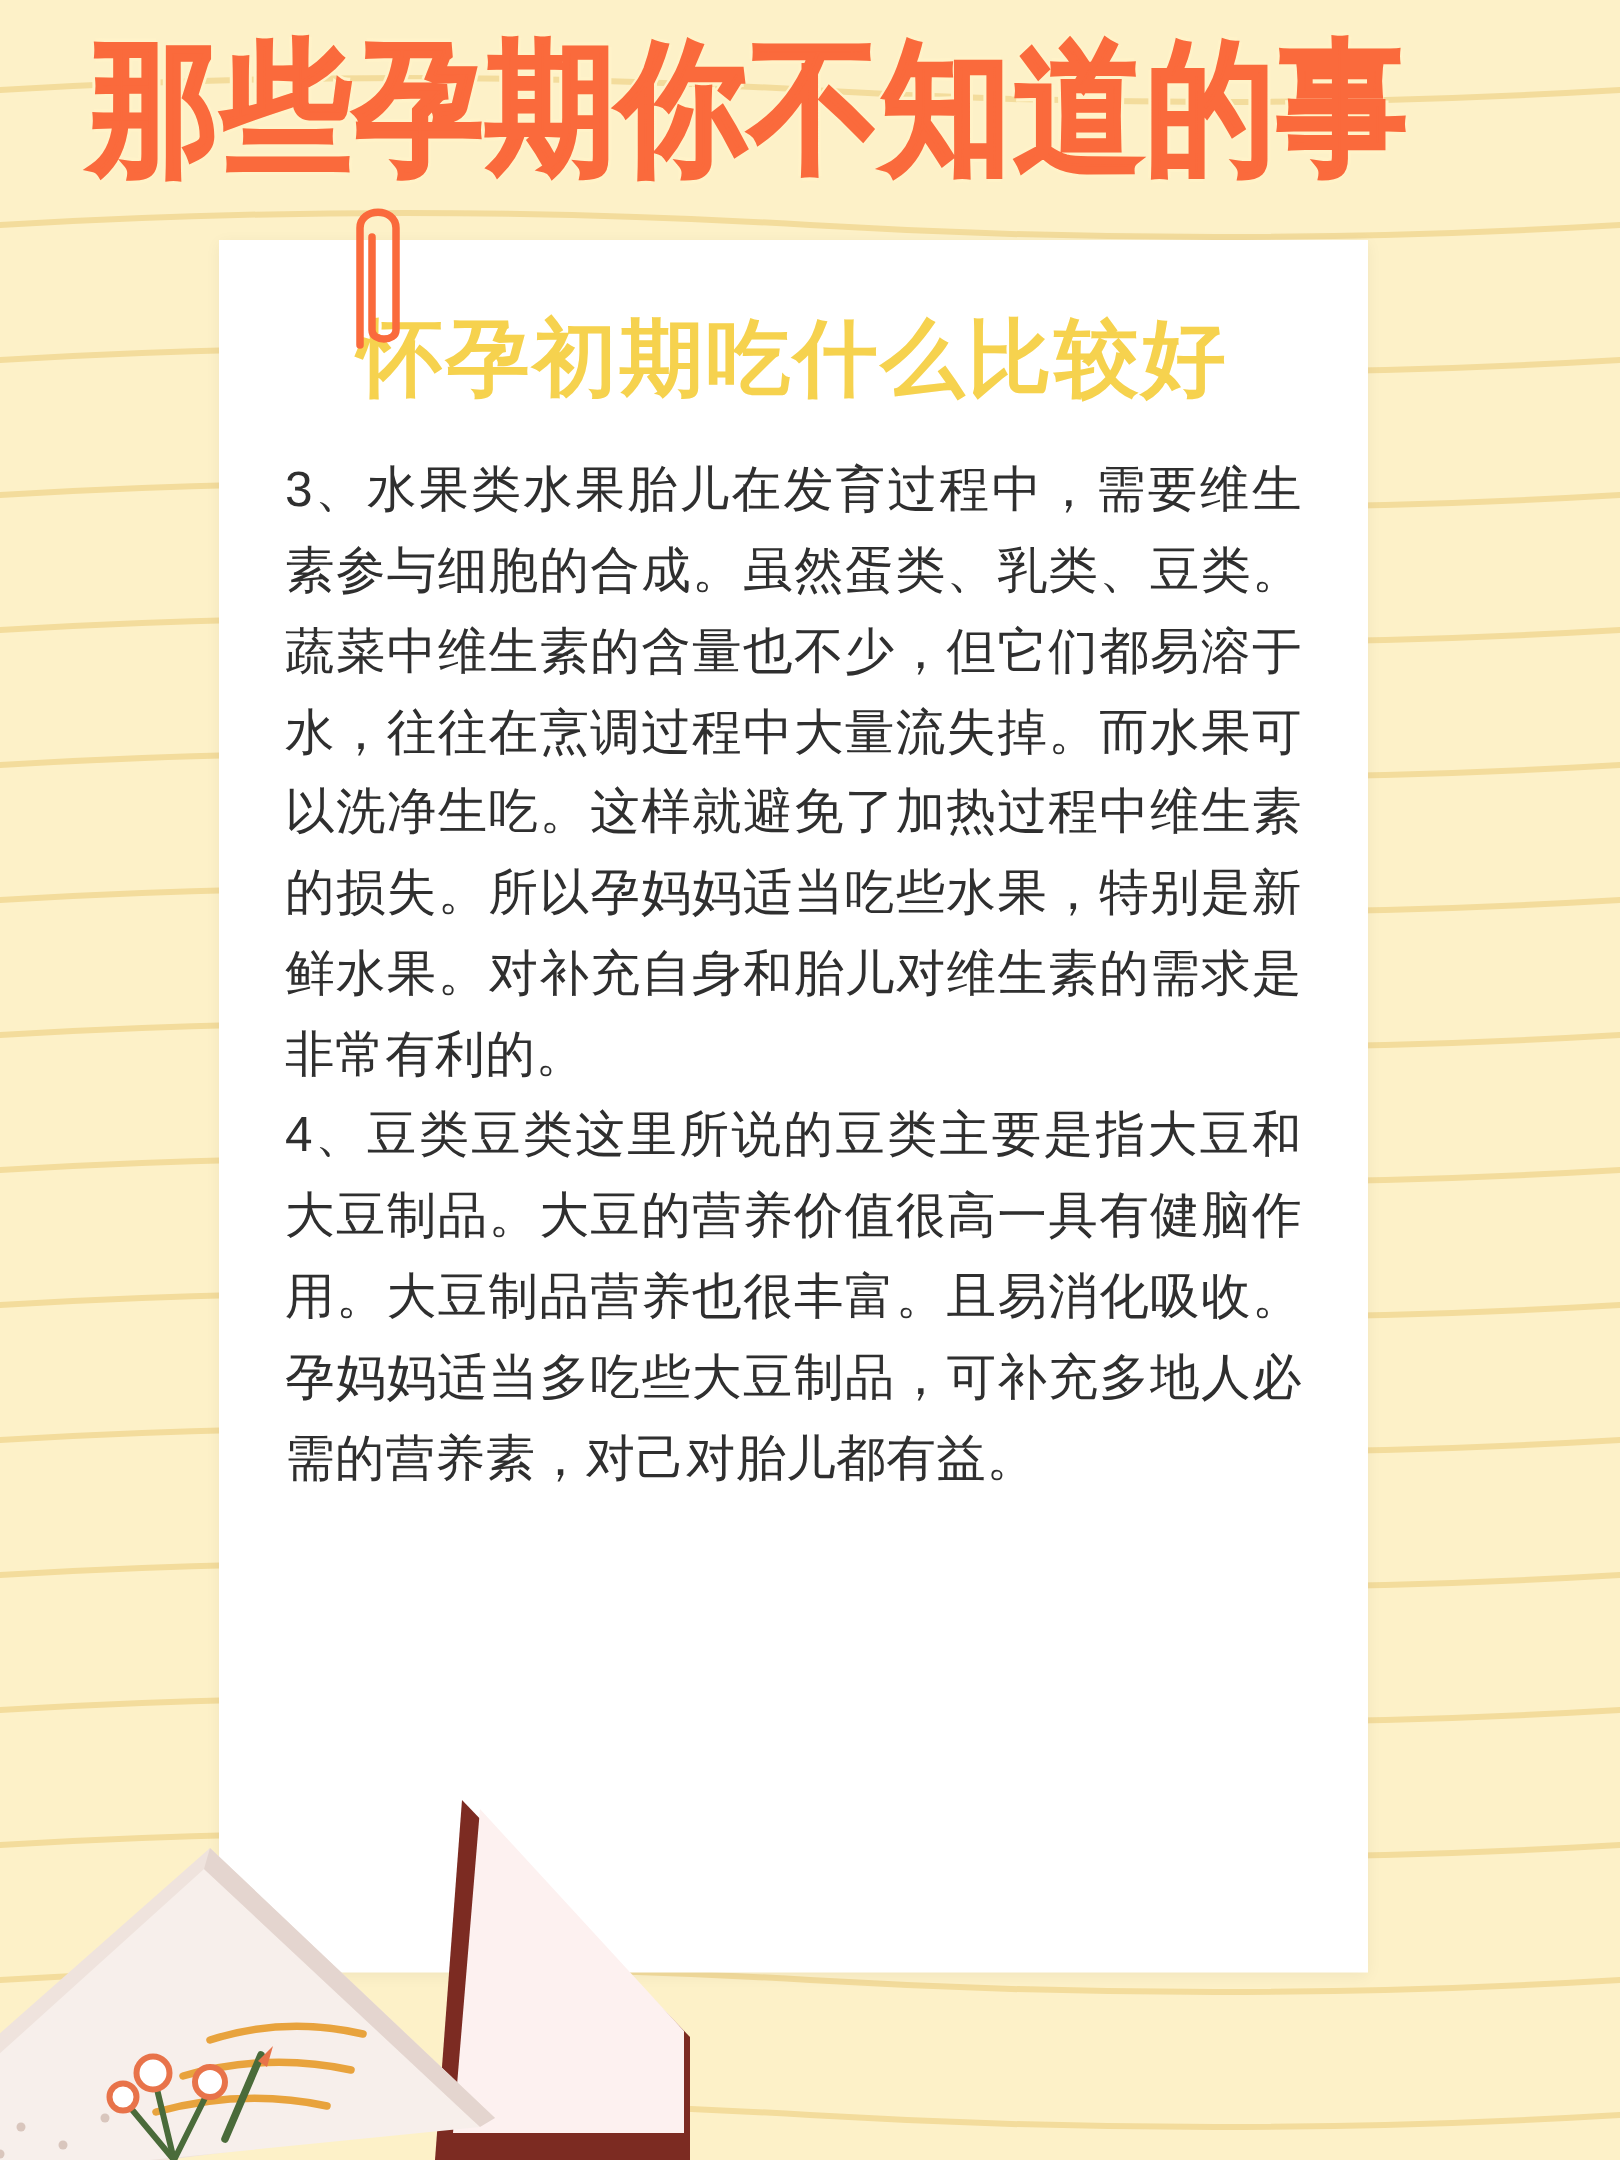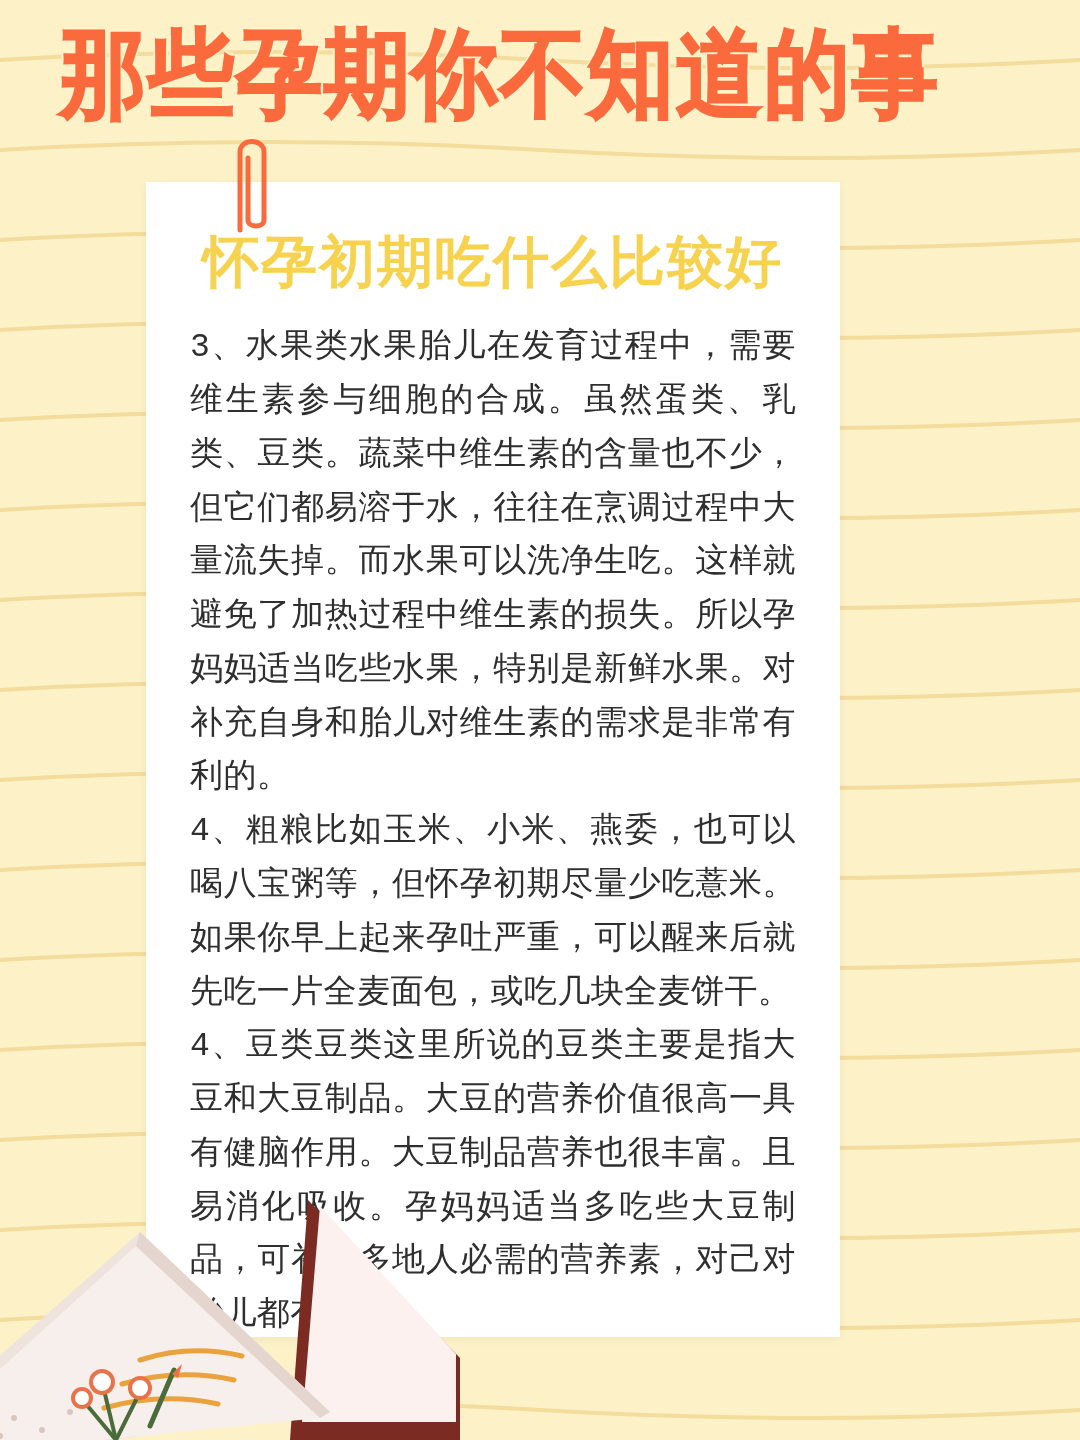--- a/index.html
+++ b/index.html
@@ -41,22 +41,22 @@
        3px 0 0 #fff3c9,
       -3px 0 0 #fff3c9,
        0 3px 0 #fff3c9,
        0 -3px 0 #fff3c9;
     transform:scaleY(1.12);
   }
 
   
   .card {
     position:absolute;
-    left:146px; top:182px;
-    width:694px; height:1155px;
+    left:146px; top:160px;
+    width:766px; height:1155px;
     background:#ffffff;
     box-shadow:0 2px 10px rgba(0,0,0,0.05);
     z-index:3;
   }
 
   
   .clip {
     position:absolute;
     left:222px; top:128px;
     width:60px; height:110px;
@@ -71,21 +71,21 @@
     font-weight:bold;
     color:#f6d24e;
     letter-spacing:2px;
     line-height:1.2;
   }
 
   .card-body {
     padding:26px 44px 0 44px;
   }
   .para {
-    font-family:Liberation Mono, monospace;
+    font-family:Liberation Sans, sans-serif;
     font-size:33px;
     line-height:1.63;
     color:#2f2f2f;
     text-align:justify;
     letter-spacing:0.4px;
   }
 
   
   .book {
     position:absolute;
@@ -133,21 +133,20 @@
 <div class="clip">
   <svg viewBox="0 0 60 110" xmlns="http://www.w3.org/2000/svg" aria-hidden="true">
     <path d="M18 102 L18 24 C18 10 42 10 42 24 L42 92 C42 100 26 100 26 92 L26 30" fill="none" stroke="#fa6a3c" stroke-width="5" stroke-linecap="round" stroke-linejoin="round"></path>
   </svg>
 </div>
 
 <div class="card">
   <div class="card-title">怀孕初期吃什么比较好</div>
   <div class="card-body">
     <p class="para">3、水果类水果胎儿在发育过程中，需要维生素参与细胞的合成。虽然蛋类、乳类、豆类。蔬菜中维生素的含量也不少，但它们都易溶于水，往往在烹调过程中大量流失掉。而水果可以洗净生吃。这样就避免了加热过程中维生素的损失。所以孕妈妈适当吃些水果，特别是新鲜水果。对补充自身和胎儿对维生素的需求是非常有利的。</p>
-    <p class="para">4、粗粮比如玉米、小米、燕委，也可以喝八宝粥等，但怀孕初期尽量少吃薏米。如果你早上起来孕吐严重，可以醒来后就先吃一片全麦面包，或吃几块全麦饼干。</p>
     <p class="para">4、豆类豆类这里所说的豆类主要是指大豆和大豆制品。大豆的营养价值很高一具有健脑作用。大豆制品营养也很丰富。且易消化吸收。孕妈妈适当多吃些大豆制品，可补充多地人必需的营养素，对己对胎儿都有益。</p>
   </div>
 </div>
 
 <div class="book">
   <svg viewBox="0 0 470 280" xmlns="http://www.w3.org/2000/svg" aria-hidden="true">
 
     <path d="M318 40 L470 198 L470 280 L300 280 Z" fill="#7c2b22"></path>
     <path d="M330 46 L466 194 L466 262 L312 262 Z" fill="#fdf1f0"></path>
 

